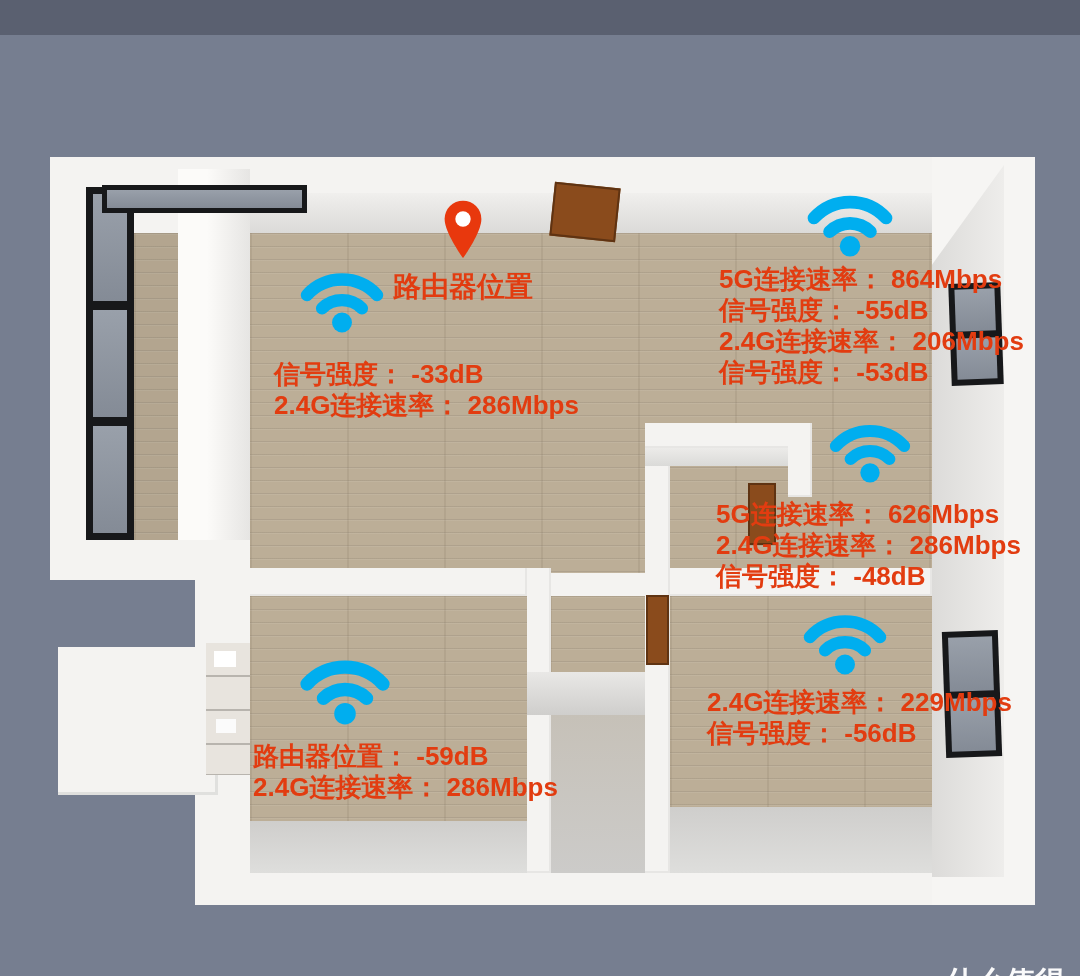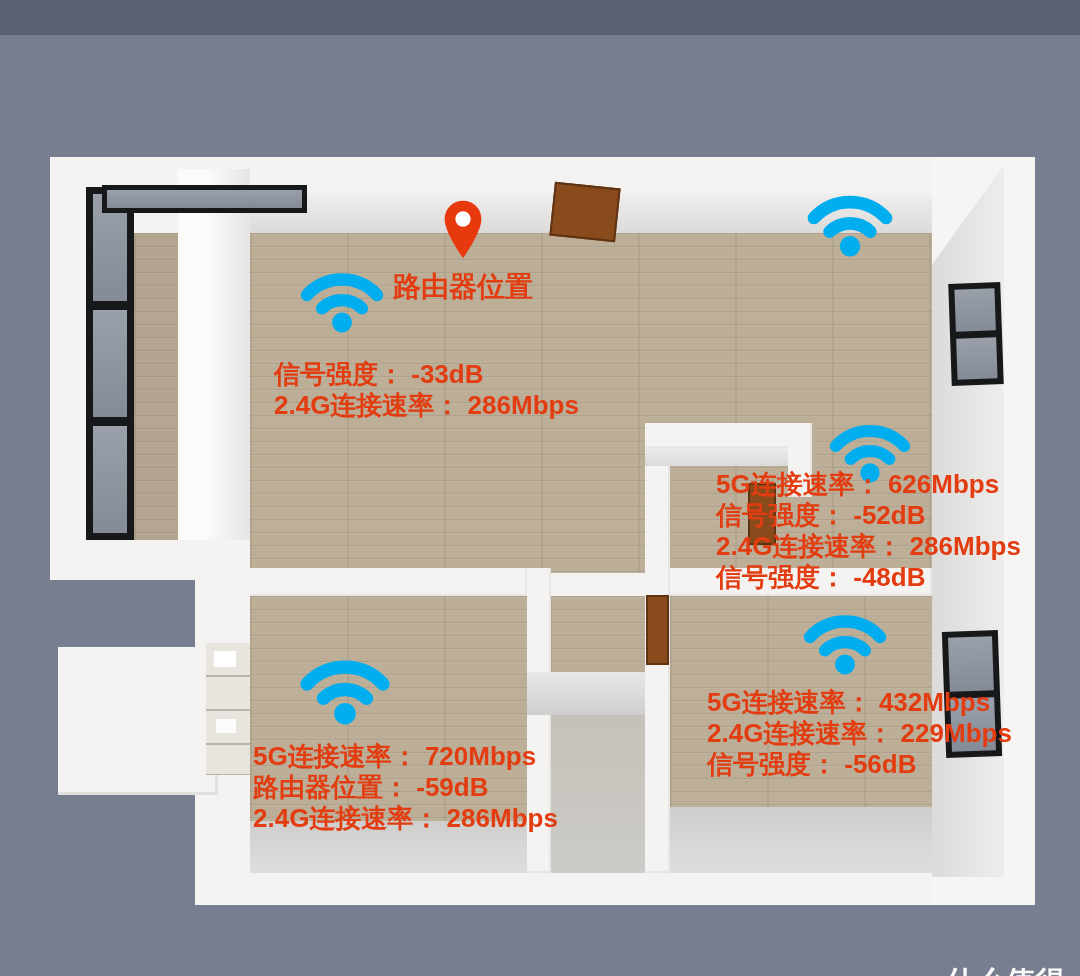--- a/index.html
+++ b/index.html
@@ -135,33 +135,36 @@
 
   <svg class="abs" style="left:440px;top:163px" width="46" height="62">
       <use href="#pin-sym"></use>
     </svg>
   <div class="pin-label" style="left:393px;top:233px">路由器位置</div>
 
   <div class="meas" style="left:274px;top:324px">
     <div>信号强度： -33dB</div>
     <div>2.4G连接速率： 286Mbps</div>
   </div>
-  <div class="meas" style="left:716px;top:434px">
+  <div class="meas" style="left:719px;top:229px">
+    <div>5G连接速率： 864Mbps</div>
+    <div>信号强度： -55dB</div>
+    <div>2.4G连接速率： 206Mbps</div>
+    <div>信号强度： -53dB</div>
+  </div>
+  <div class="meas" style="left:716px;top:464px">
     <div>5G连接速率： 626Mbps</div>
-    <div>信号强度： -52dB</div>
     <div>2.4G连接速率： 286Mbps</div>
     <div>信号强度： -48dB</div>
   </div>
   <div class="meas" style="left:707px;top:652px">
-    <div>5G连接速率： 432Mbps</div>
     <div>2.4G连接速率： 229Mbps</div>
     <div>信号强度： -56dB</div>
   </div>
   <div class="meas" style="left:253px;top:706px">
-    <div>5G连接速率： 720Mbps</div>
     <div>路由器位置： -59dB</div>
     <div>2.4G连接速率： 286Mbps</div>
   </div>
 
   <div class="wm" style="left:901px;top:927px">
     <div class="wm-badge">值</div>
     <div class="wm-text">什么值得买</div>
   </div>
 
 </div>

